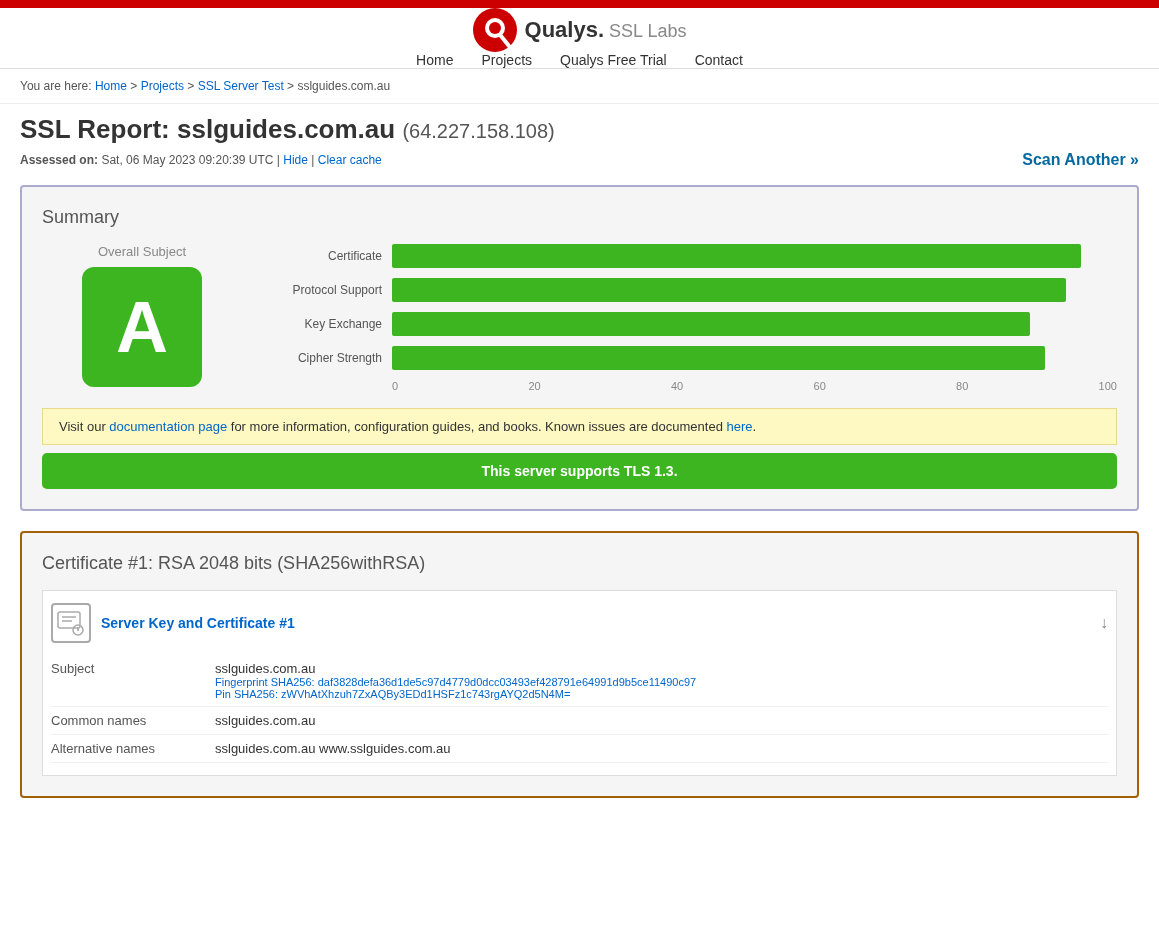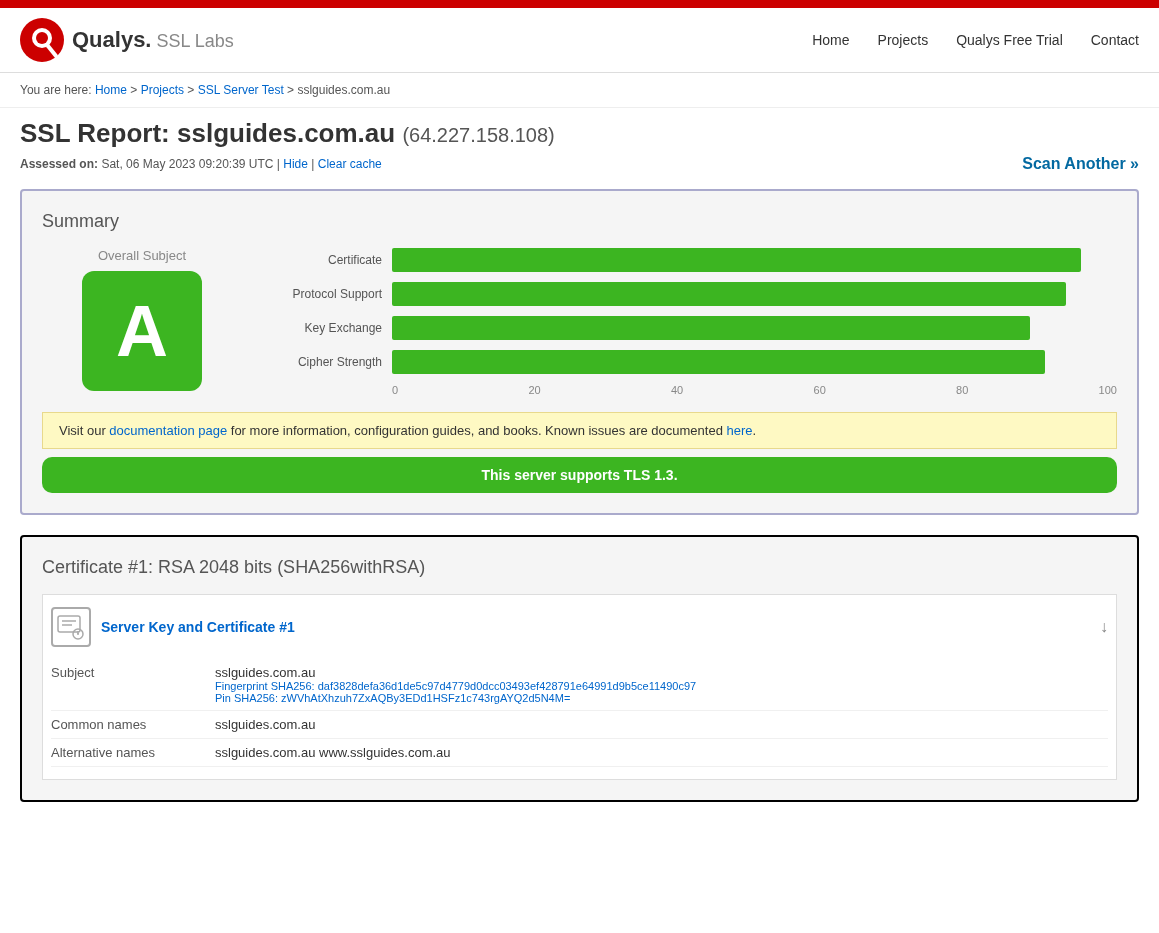--- a/index.html
+++ b/index.html
@@ -2,21 +2,21 @@
 <html><head>
   <meta charset="utf-8">
   <style>
     * { box-sizing: border-box; margin: 0; padding: 0; }
     body { font-family: Arial, Helvetica, sans-serif; font-size: 13px; color: #333; background: #fff; }
 
     
     .top-bar { height: 8px; background: #cc0000; }
 
     
-    .header { display: flex; align-items: center; justify-content: space-between; padding: 10px 20px; border-bottom: 1px solid #ddd; }
+    .header { display: flex; align-items: center; justify-content: flex-start; padding: 0 20px; border-bottom: 1px solid #ddd; flex-direction: column; }
     .logo-area { display: flex; align-items: center; gap: 8px; }
     .logo-icon { width: 44px; height: 44px; }
     .nav { display: flex; gap: 28px; }
     .nav a { text-decoration: none; color: #333; font-size: 14px; font-weight: 500; }
 
     
     .breadcrumb { padding: 10px 20px; font-size: 12px; color: #555; border-bottom: 1px solid #eee; }
     .breadcrumb a { color: #0066cc; text-decoration: none; }
 
     
@@ -42,24 +42,24 @@
 
     .chart-area { flex: 1; }
     .chart-row { display: flex; align-items: center; margin-bottom: 10px; }
     .chart-label { font-size: 12px; color: #555; width: 120px; text-align: right; padding-right: 10px; flex-shrink: 0; }
     .chart-bar-container { flex: 1; position: relative; height: 24px; }
     .chart-bar { height: 100%; background: #3cb521; border-radius: 2px; }
 
     
     .info-box { border: 1px solid #e8d98c; background: #fef9c3; padding: 10px 16px; margin-top: 16px; font-size: 13px; }
     .info-box a { color: #0066cc; text-decoration: none; }
-    .tls-box { background: #3cb521; color: #fff; padding: 10px 16px; margin-top: 8px; text-align: center; font-size: 14px; font-weight: bold; border-radius: 10px; }
-
-    
-    .cert-box { border: 2px solid #000000; background: #f5f5f5; border-radius: 4px; padding: 20px; margin-bottom: 20px; }
+    .tls-box { background: #3cb521; color: #fff; padding: 10px 16px; margin-top: 8px; text-align: center; font-size: 14px; font-weight: bold; border-radius: 5px; }
+
+    
+    .cert-box { border: 2px solid #a16207; background: #f5f5f5; border-radius: 4px; padding: 20px; margin-bottom: 20px; }
     .cert-box h2 { font-size: 18px; color: #555; margin-bottom: 16px; font-weight: normal; }
 
     .cert-section { background: #fff; border: 1px solid #ddd; padding: 12px 8px; }
     .cert-section-header { display: flex; align-items: center; justify-content: space-between; margin-bottom: 12px; }
     .cert-section-title { color: #0066cc; font-size: 14px; font-weight: bold; text-decoration: none; display: flex; align-items: center; gap: 10px; }
     .cert-icon { width: 40px; height: 40px; border: 2px solid #aaa; border-radius: 4px; display: flex; align-items: center; justify-content: center; flex-shrink: 0; }
     .download-icon { color: #888; font-size: 16px; cursor: pointer; }
 
     .cert-table { width: 100%; border-collapse: collapse; }
     .cert-table tr { border-bottom: 1px solid #f0f0f0; }

